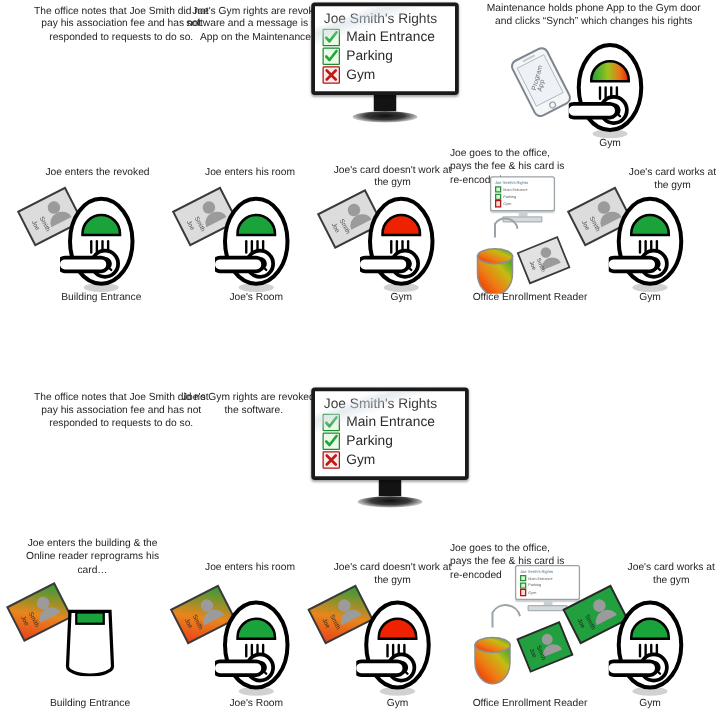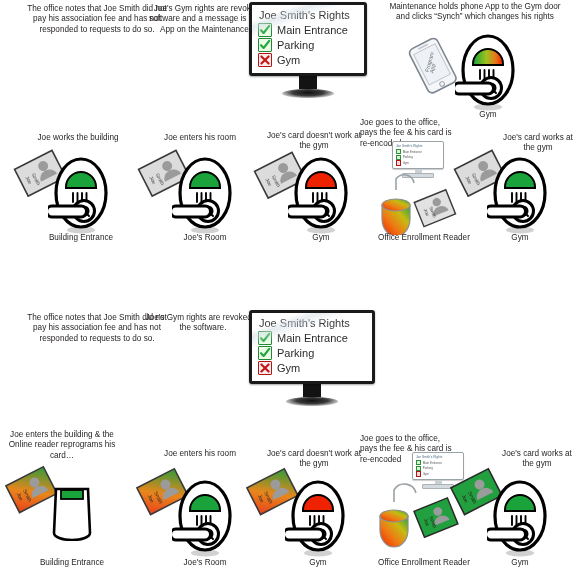--- a/index.html
+++ b/index.html
@@ -153,21 +153,21 @@
     </g>
     <circle cx="36" cy="56" r="10.5" fill="#fff" stroke="#000" stroke-width="3"></circle>
     <circle cx="36" cy="56" r="4.4" fill="#fff" stroke="#000" stroke-width="2.2"></circle>
     <path d="M36 56 L41 61" stroke="#000" stroke-width="1.9" stroke-linecap="round"></path>
     <path d="M4 51 L33 51 A5.5 5.5 0 0 1 33 62 L4 62 A5.5 5.5 0 0 1 4 51 Z" fill="#fff" stroke="#000" stroke-width="3"></path>
     <ellipse cx="33" cy="75" rx="14" ry="3.6" fill="rgba(0,0,0,.18)"></ellipse>
   </svg>
 </div>
 <div class="sec-label" style="left:433px;top:110px;">Gym</div>
 
-<div class="caption" style="left:32px;top:133px;width:92px;">Joe works the building</div>
+<div class="caption" style="left:32px;top:133px;width:92px;">Joe enters the revoked</div>
 <div class="card" style="left:12px;top:148px;">
   <svg width="58" height="54" viewBox="0 0 58 54">
     <g transform="rotate(-27 29 27)">
       <rect x="8" y="10" width="42" height="30" fill="#dcdcdc" stroke="#3a3a3a" stroke-width="1.6"></rect>
       <circle cx="35" cy="20" r="5" fill="#9b9b9b"></circle>
       <path d="M26 33 a9 8 0 0 1 18 0 Z" fill="#9b9b9b"></path>
       <text x="14" y="22" font-size="5" fill="#4a4a4a" font-family="Liberation Sans, sans-serif" transform="rotate(90 14 22)">Joe</text>
       <text x="21" y="22" font-size="5" fill="#4a4a4a" font-family="Liberation Sans, sans-serif" transform="rotate(90 21 22)">Smith</text>
     </g>
   </svg>
@@ -367,21 +367,21 @@
           <path d="M2.4 2.4 L9.6 9.6 M9.6 2.4 L2.4 9.6" stroke="#c01717" stroke-width="2.1" stroke-linecap="round"></path>
         </svg>
       </span>
       <span class="rights-label">Gym</span>
     </div>
   </div>
   <div class="mon-neck"></div>
   <div class="mon-base"></div>
 </div>
 
-<div class="caption" style="left:0;top:430px;width:124px;">Joe enters the building &amp; the Online reader reprograms his card…</div>
+<div class="caption" style="left:12px;top:430px;width:124px;">Joe enters the building &amp; the Online reader reprograms his card…</div>
 <div class="card" style="left:2px;top:462px;">
   <svg width="58" height="58" viewBox="0 0 58 58">
     <defs>
       <linearGradient id="cardOG1" x1="0" y1="1" x2="1" y2="0">
         <stop offset="0%" stop-color="#e8411a"></stop>
           <stop offset="45%" stop-color="#e8861c"></stop>
         <stop offset="100%" stop-color="#2f9c3c"></stop>
       </linearGradient>
     </defs>
     <g transform="rotate(-27 29 29)">

